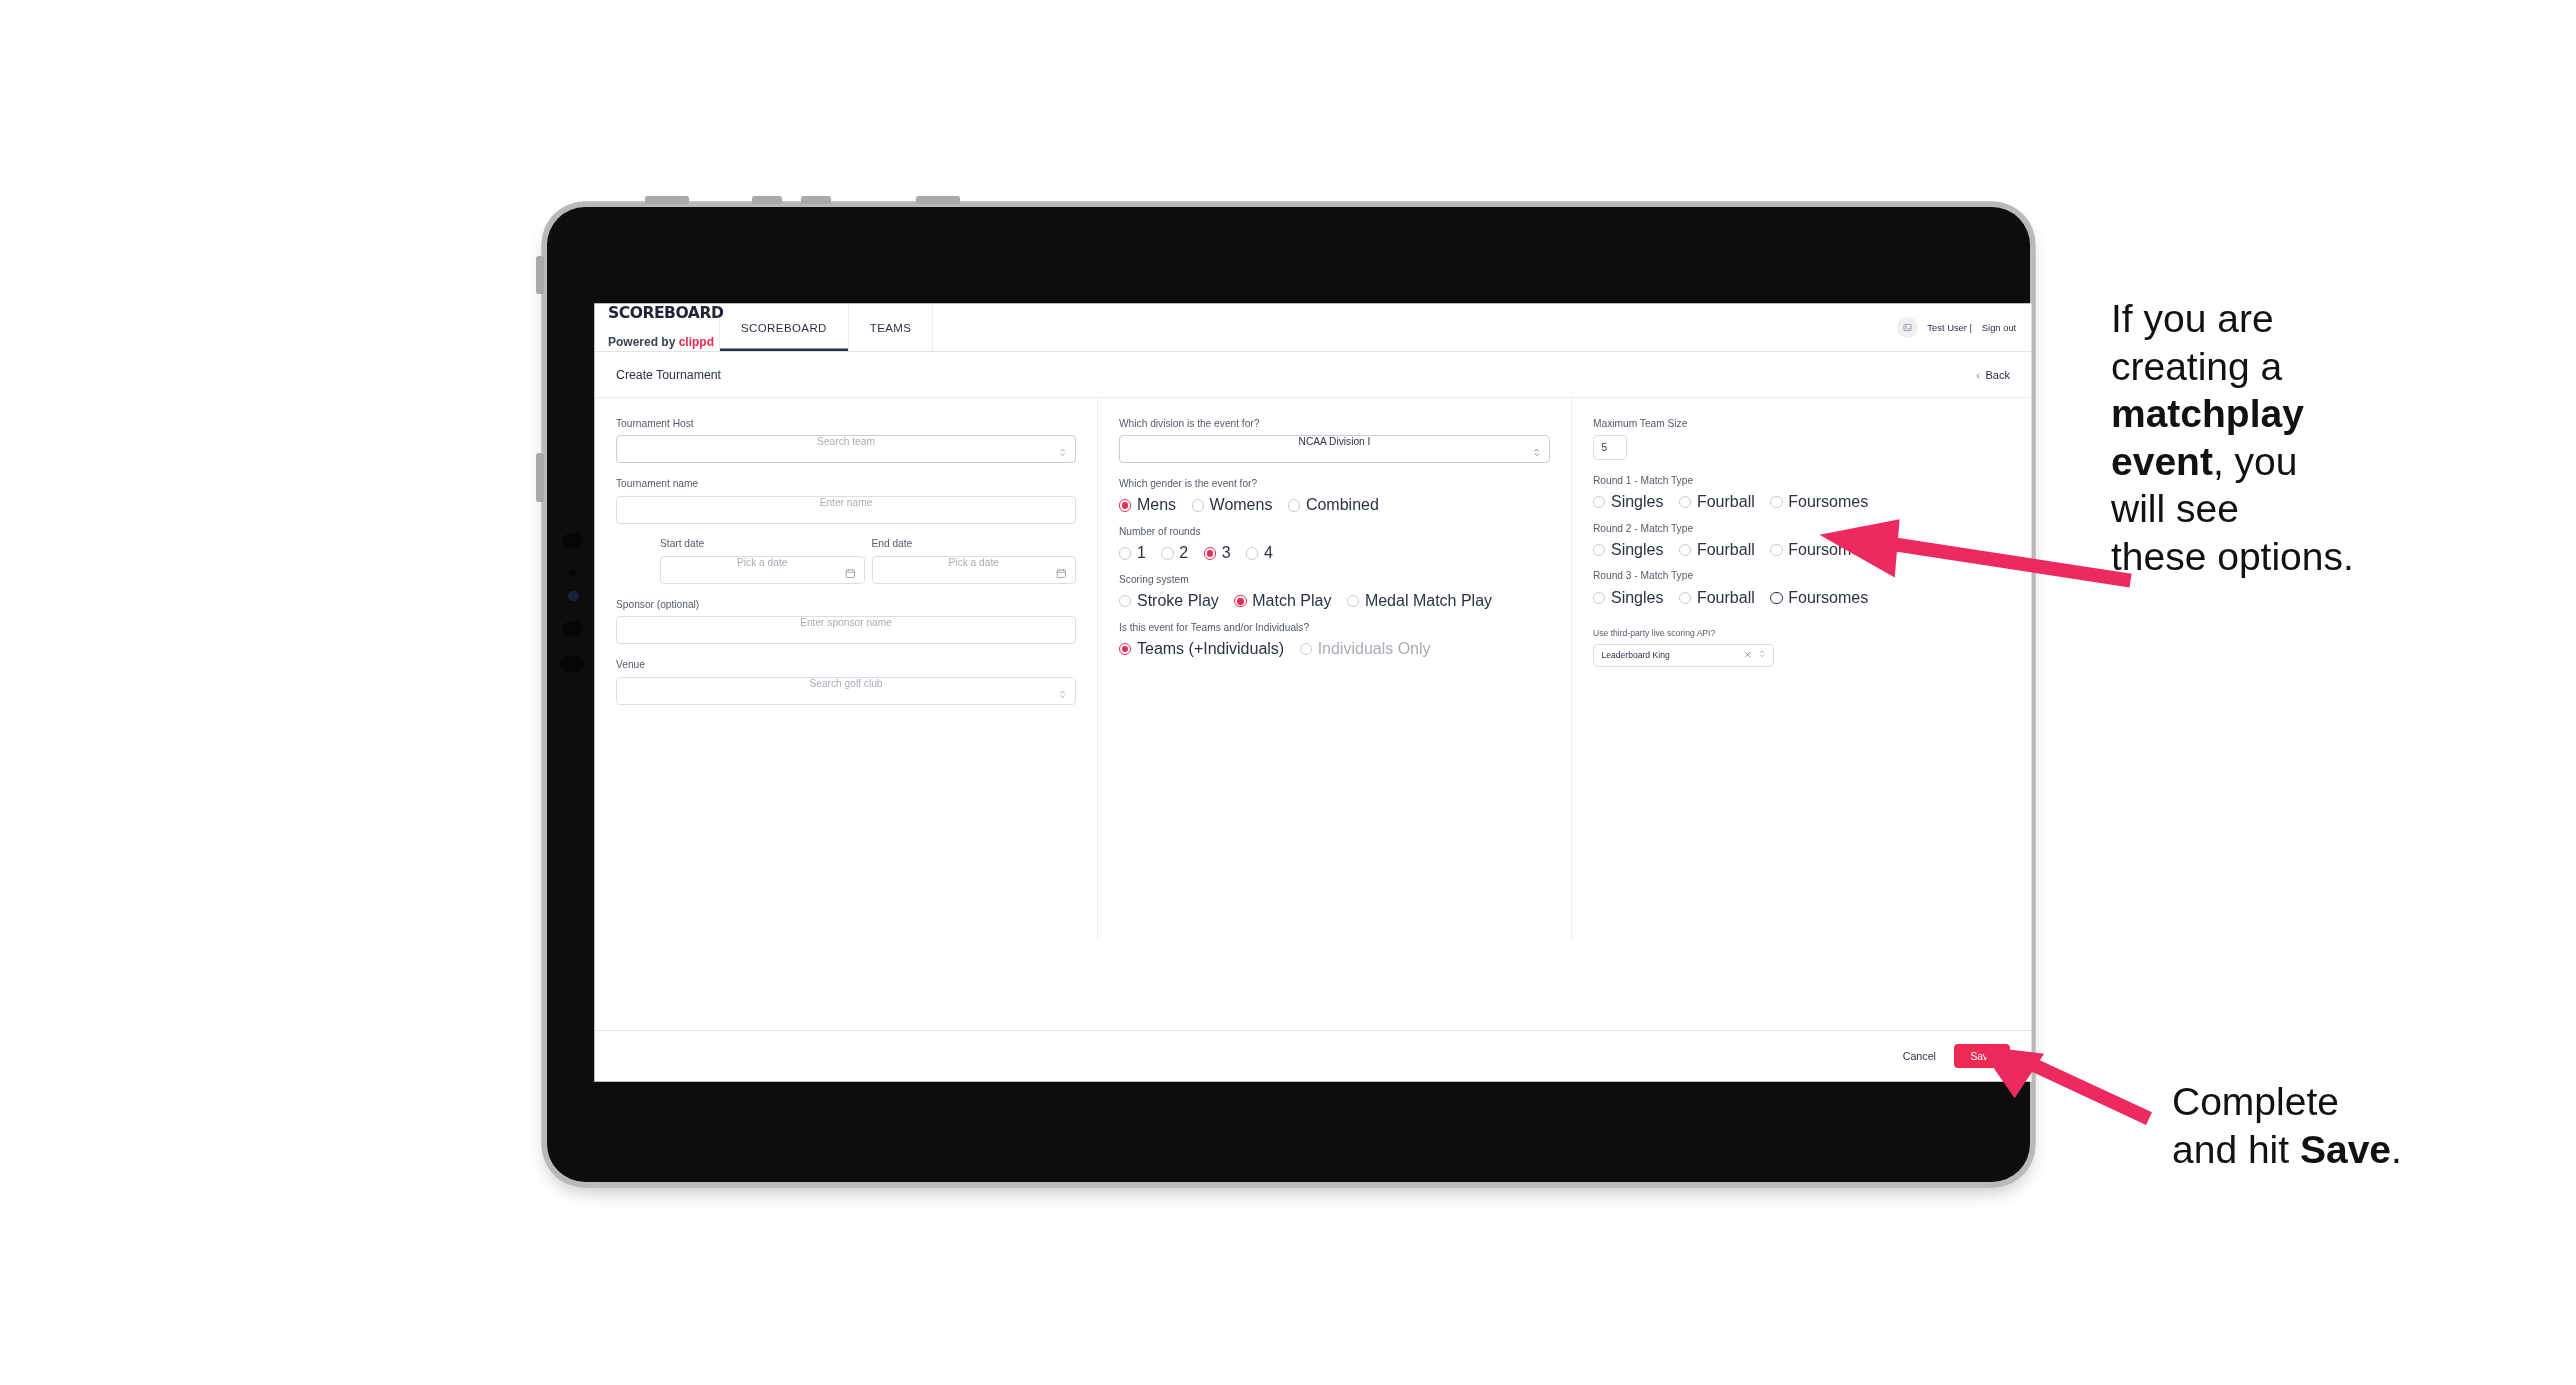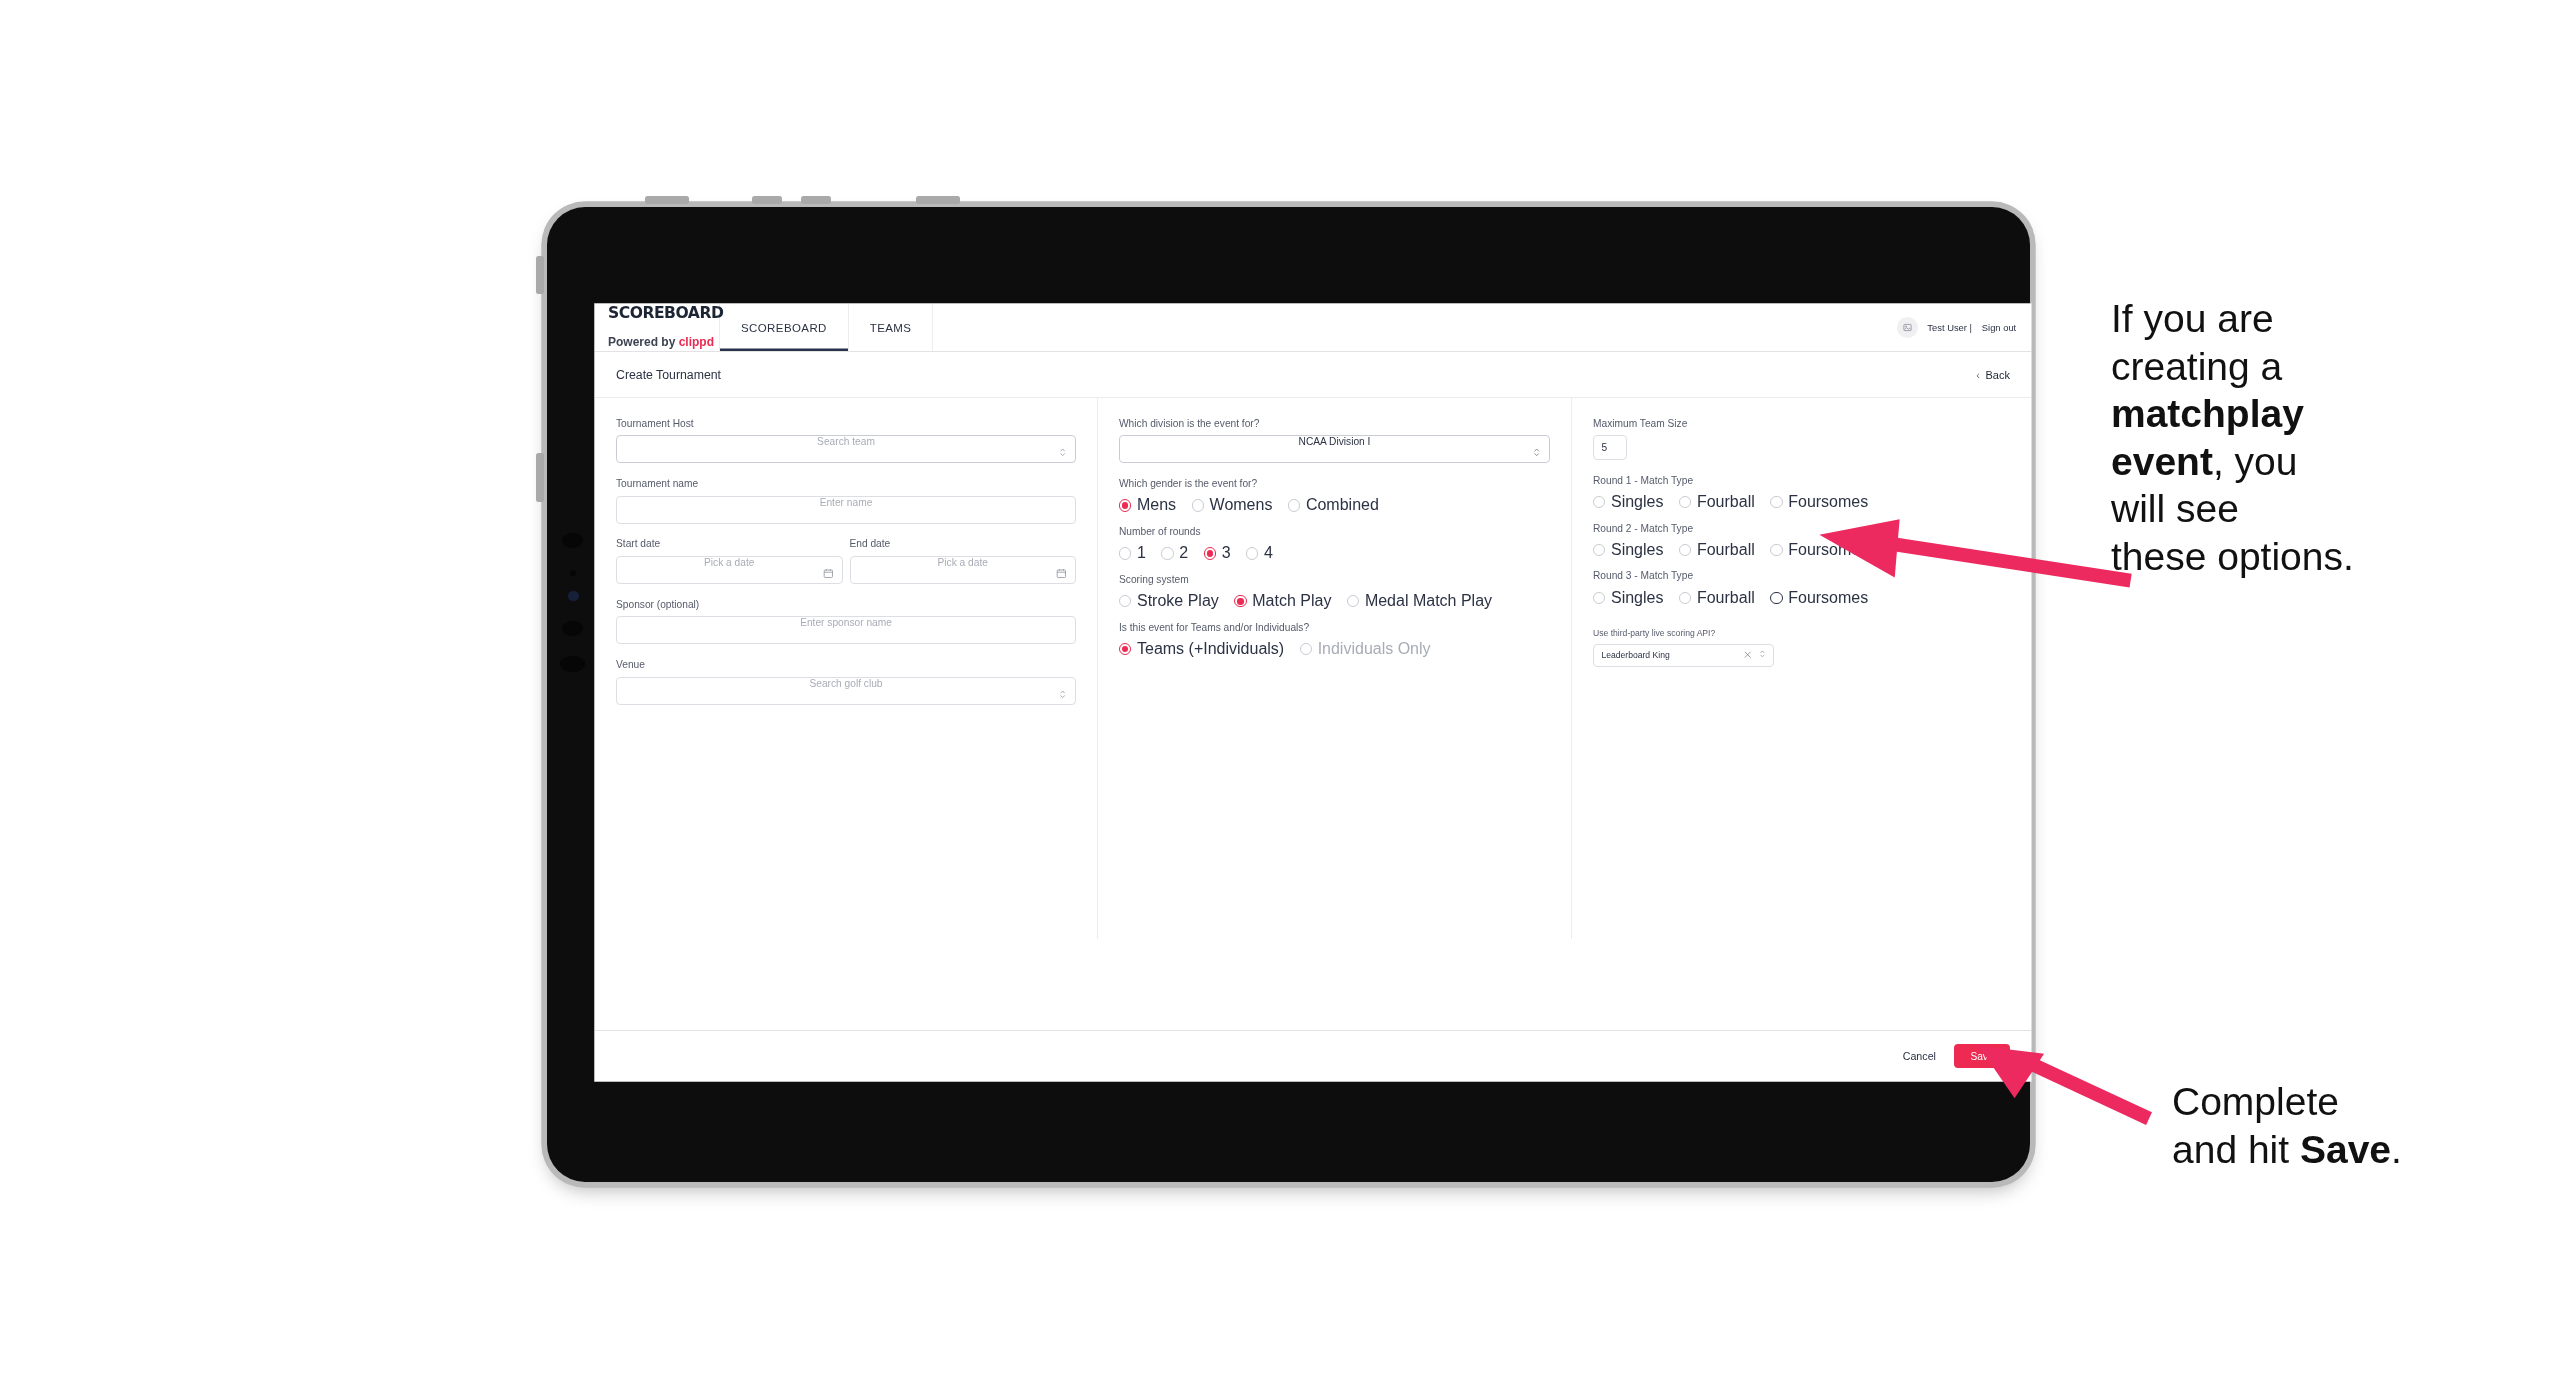--- a/index.html
+++ b/index.html
@@ -114,21 +114,21 @@
     height: 28px; border: 0.8px solid #c9ccd3; border-radius: 4.1px;
     background: #fff; display: flex; align-items: center;
     padding: 0 8.2px; font-size: 10.2px; color: #2b3244;
     position: relative;
     flex-direction: column;
   }
   .inp.light { border-color: #dcdee3; }
   .inp .ph { color: #a8acb6; }
   .inp .end { margin-left: auto; color: #8f939e; display: flex; gap: 8.2px; align-items: center; }
 
-  .row2 { display: flex; gap: 7px; }
+  .row2 { display: flex; gap: 7px; margin-left: 44px; }
   .row2 > div { flex: 1; }
 
   .logo-row { display: flex; align-items: center; gap: 18px; margin-bottom: 16.4px; }
   .logo-circle {
     width: 51px; height: 51px; border-radius: 50%;
     background: #eceded; display: flex; align-items: center; justify-content: center;
   }
   .upload-btn {
     background: #222a3a; color: #fff; font-size: 10.2px;
     border-radius: 4.1px; padding: 7.4px 14px; cursor: pointer;

